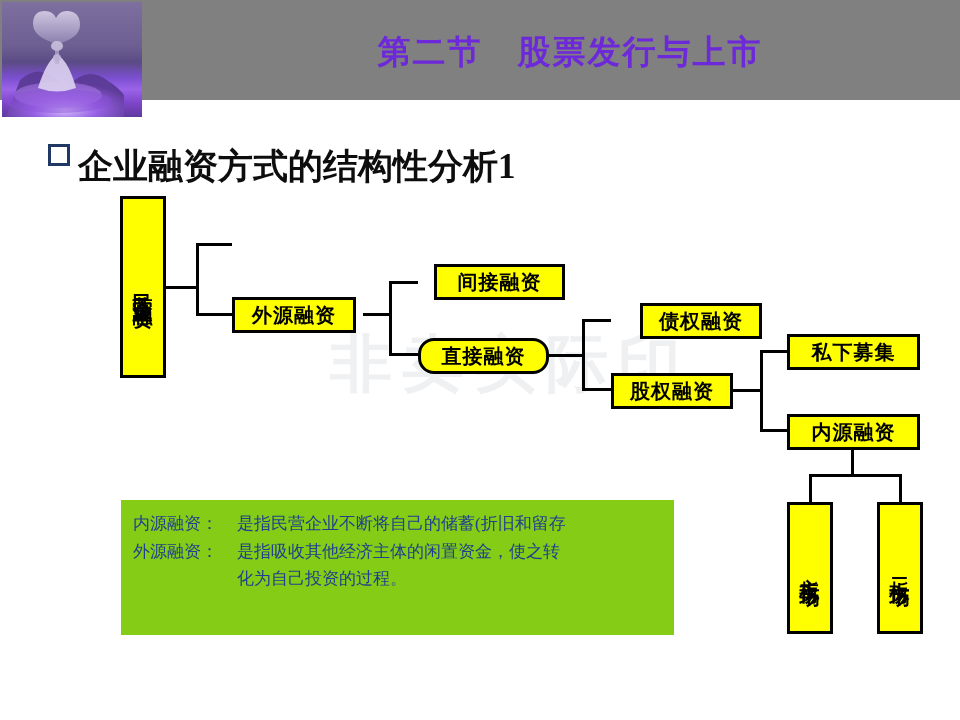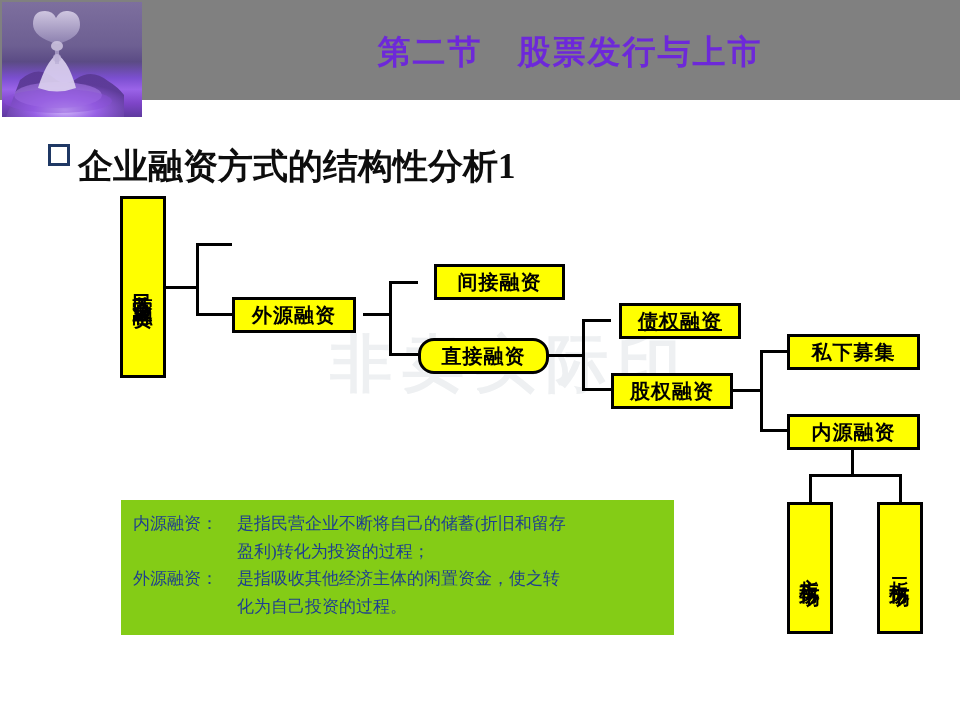--- a/index.html
+++ b/index.html
@@ -243,40 +243,37 @@
 
     <div class="node vertical" style="left:120px; top:196px; width:46px;  height:182px;">民营企业融资</div>
 
 
     <div class="node" style="left:232px; top:297px; width:124px; height:36px;">外源融资</div>
 
     <div class="node" style="left:434px; top:264px; width:131px; height:36px;">间接融资</div>
 
     <div class="node" style="left:418px; top:338px; width:131px; height:36px;border-radius:16px;">直接融资</div>
 
-    <div class="node" style="left:619px; top:303px; width:122px; height:36px;text-decoration:underline;">债权融资</div>
+    <div class="node" style="left:640px; top:303px; width:122px; height:36px;">债权融资</div>
 
     <div class="node" style="left:611px; top:373px; width:122px; height:36px;">股权融资</div>
 
     <div class="node" style="left:787px; top:334px; width:133px; height:36px;">私下募集</div>
 
     <div class="node" style="left:787px; top:414px; width:133px; height:36px;">内源融资</div>
 
     <div class="node vertical" style="left:787px; top:502px; width:46px; height:132px;">主板市场</div>
 
     <div class="node vertical" style="left:877px; top:502px; width:46px; height:132px;">二板市场</div>
   </div>
 
   <div id="definition-box">
     <div class="def-line">
       <span class="def-term">内源融资：</span>
       <span class="def-body">是指民营企业不断将自己的储蓄(折旧和留存</span>
-    </div>
-    <div class="def-line def-cont">
-      <span class="def-body">盈利)转化为投资的过程；</span>
     </div>
     <div class="def-line">
       <span class="def-term">外源融资：</span>
       <span class="def-body">是指吸收其他经济主体的闲置资金，使之转</span>
     </div>
     <div class="def-line def-cont">
       <span class="def-body">化为自己投资的过程。</span>
     </div>
   </div>
 

